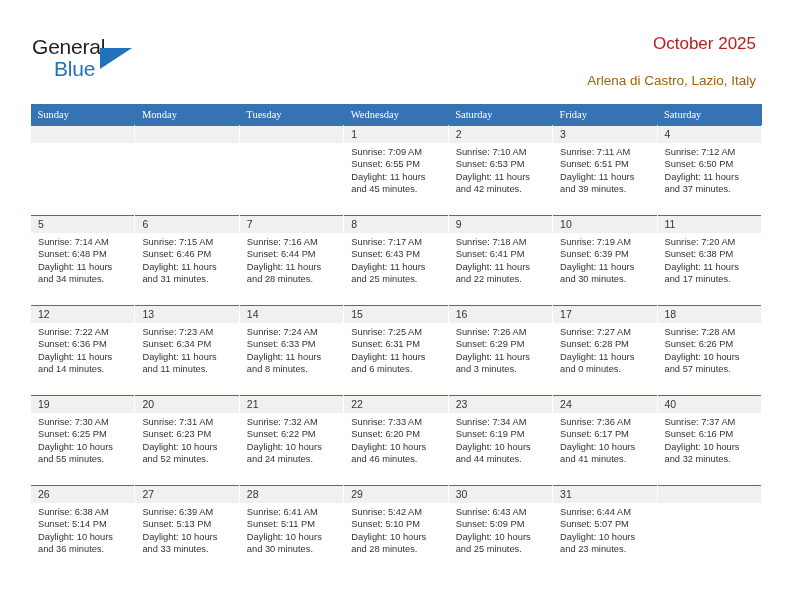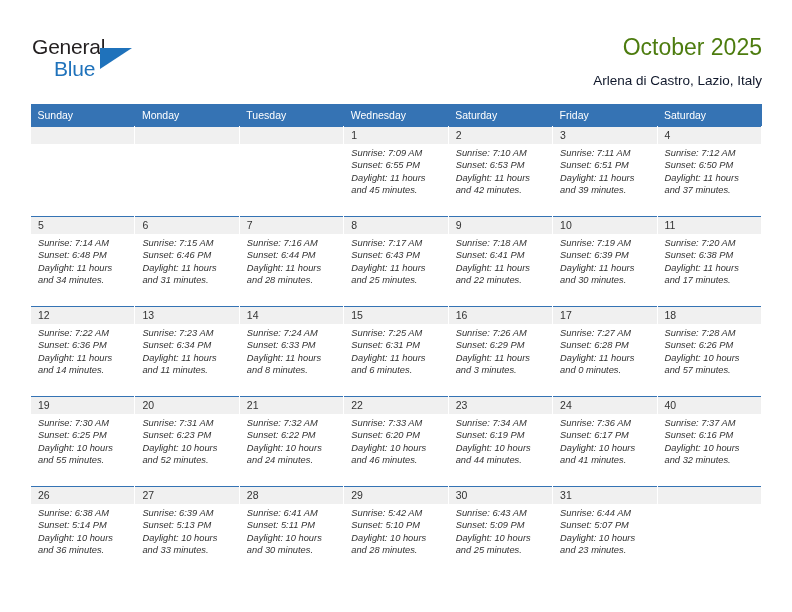--- a/index.html
+++ b/index.html
@@ -16,21 +16,21 @@
     width: 792px;
     height: 612px;
     padding: 0;
   }
 
   
   .header {
     position: absolute;
     left: 30px;
     top: 28px;
-    right: 30px;
+    right: 36px;
     height: 72px;
   }
   .logo {
     position: absolute;
     left: 2px;
     top: 8px;
     width: 180px;
     height: 50px;
   }
   .logo-general {
@@ -56,31 +56,31 @@
     width: 0;
     height: 0;
     border-left: 32px solid #1f72bb;
     border-bottom: 21px solid transparent;
   }
 
   .title {
     position: absolute;
     right: 0;
     top: 6px;
-    font-size: 23px;
-    color: #4d7c0f;
+    font-size: 17px;
+    color: #b91c1c;
     text-align: right;
     white-space: nowrap;
   }
   .subtitle {
     position: absolute;
     right: 0;
     top: 45px;
     font-size: 13.5px;
-    color: #0f172a;
+    color: #a16207;
     text-align: right;
     white-space: nowrap;
   }
 
   
   .calendar {
     position: absolute;
     left: 30px;
     top: 104px;
     width: 732px;
@@ -89,20 +89,21 @@
   }
   .calendar th {
     background: #3573b4;
     color: #ffffff;
     font-size: 10.5px;
     font-weight: normal;
     text-align: left;
     padding: 5px 0 5px 7px;
     height: 20px;
     border: none;
+    font-family: Liberation Serif, serif;
   }
   .calendar td {
     width: 104.57px;
     height: 90px;
     vertical-align: top;
     padding: 0;
     border-top: 1px solid #3573b4;
     border-left: 1px solid #ffffff;
     border-right: 1px solid #ffffff;
     background: #ffffff;
@@ -121,21 +122,20 @@
   }
   .cell-empty .daynum {
     background: #f0f0f0;
     color: transparent;
   }
   .info {
     padding: 3px 5px 0 7px;
     font-size: 9.3px;
     line-height: 12.4px;
     color: #333333;
-    font-style: italic;
   }
   .info div { white-space: normal; }
 </style>
 </head>
 <body>
 
 <div class="page">
 
   <div class="header">
     <div class="logo">

